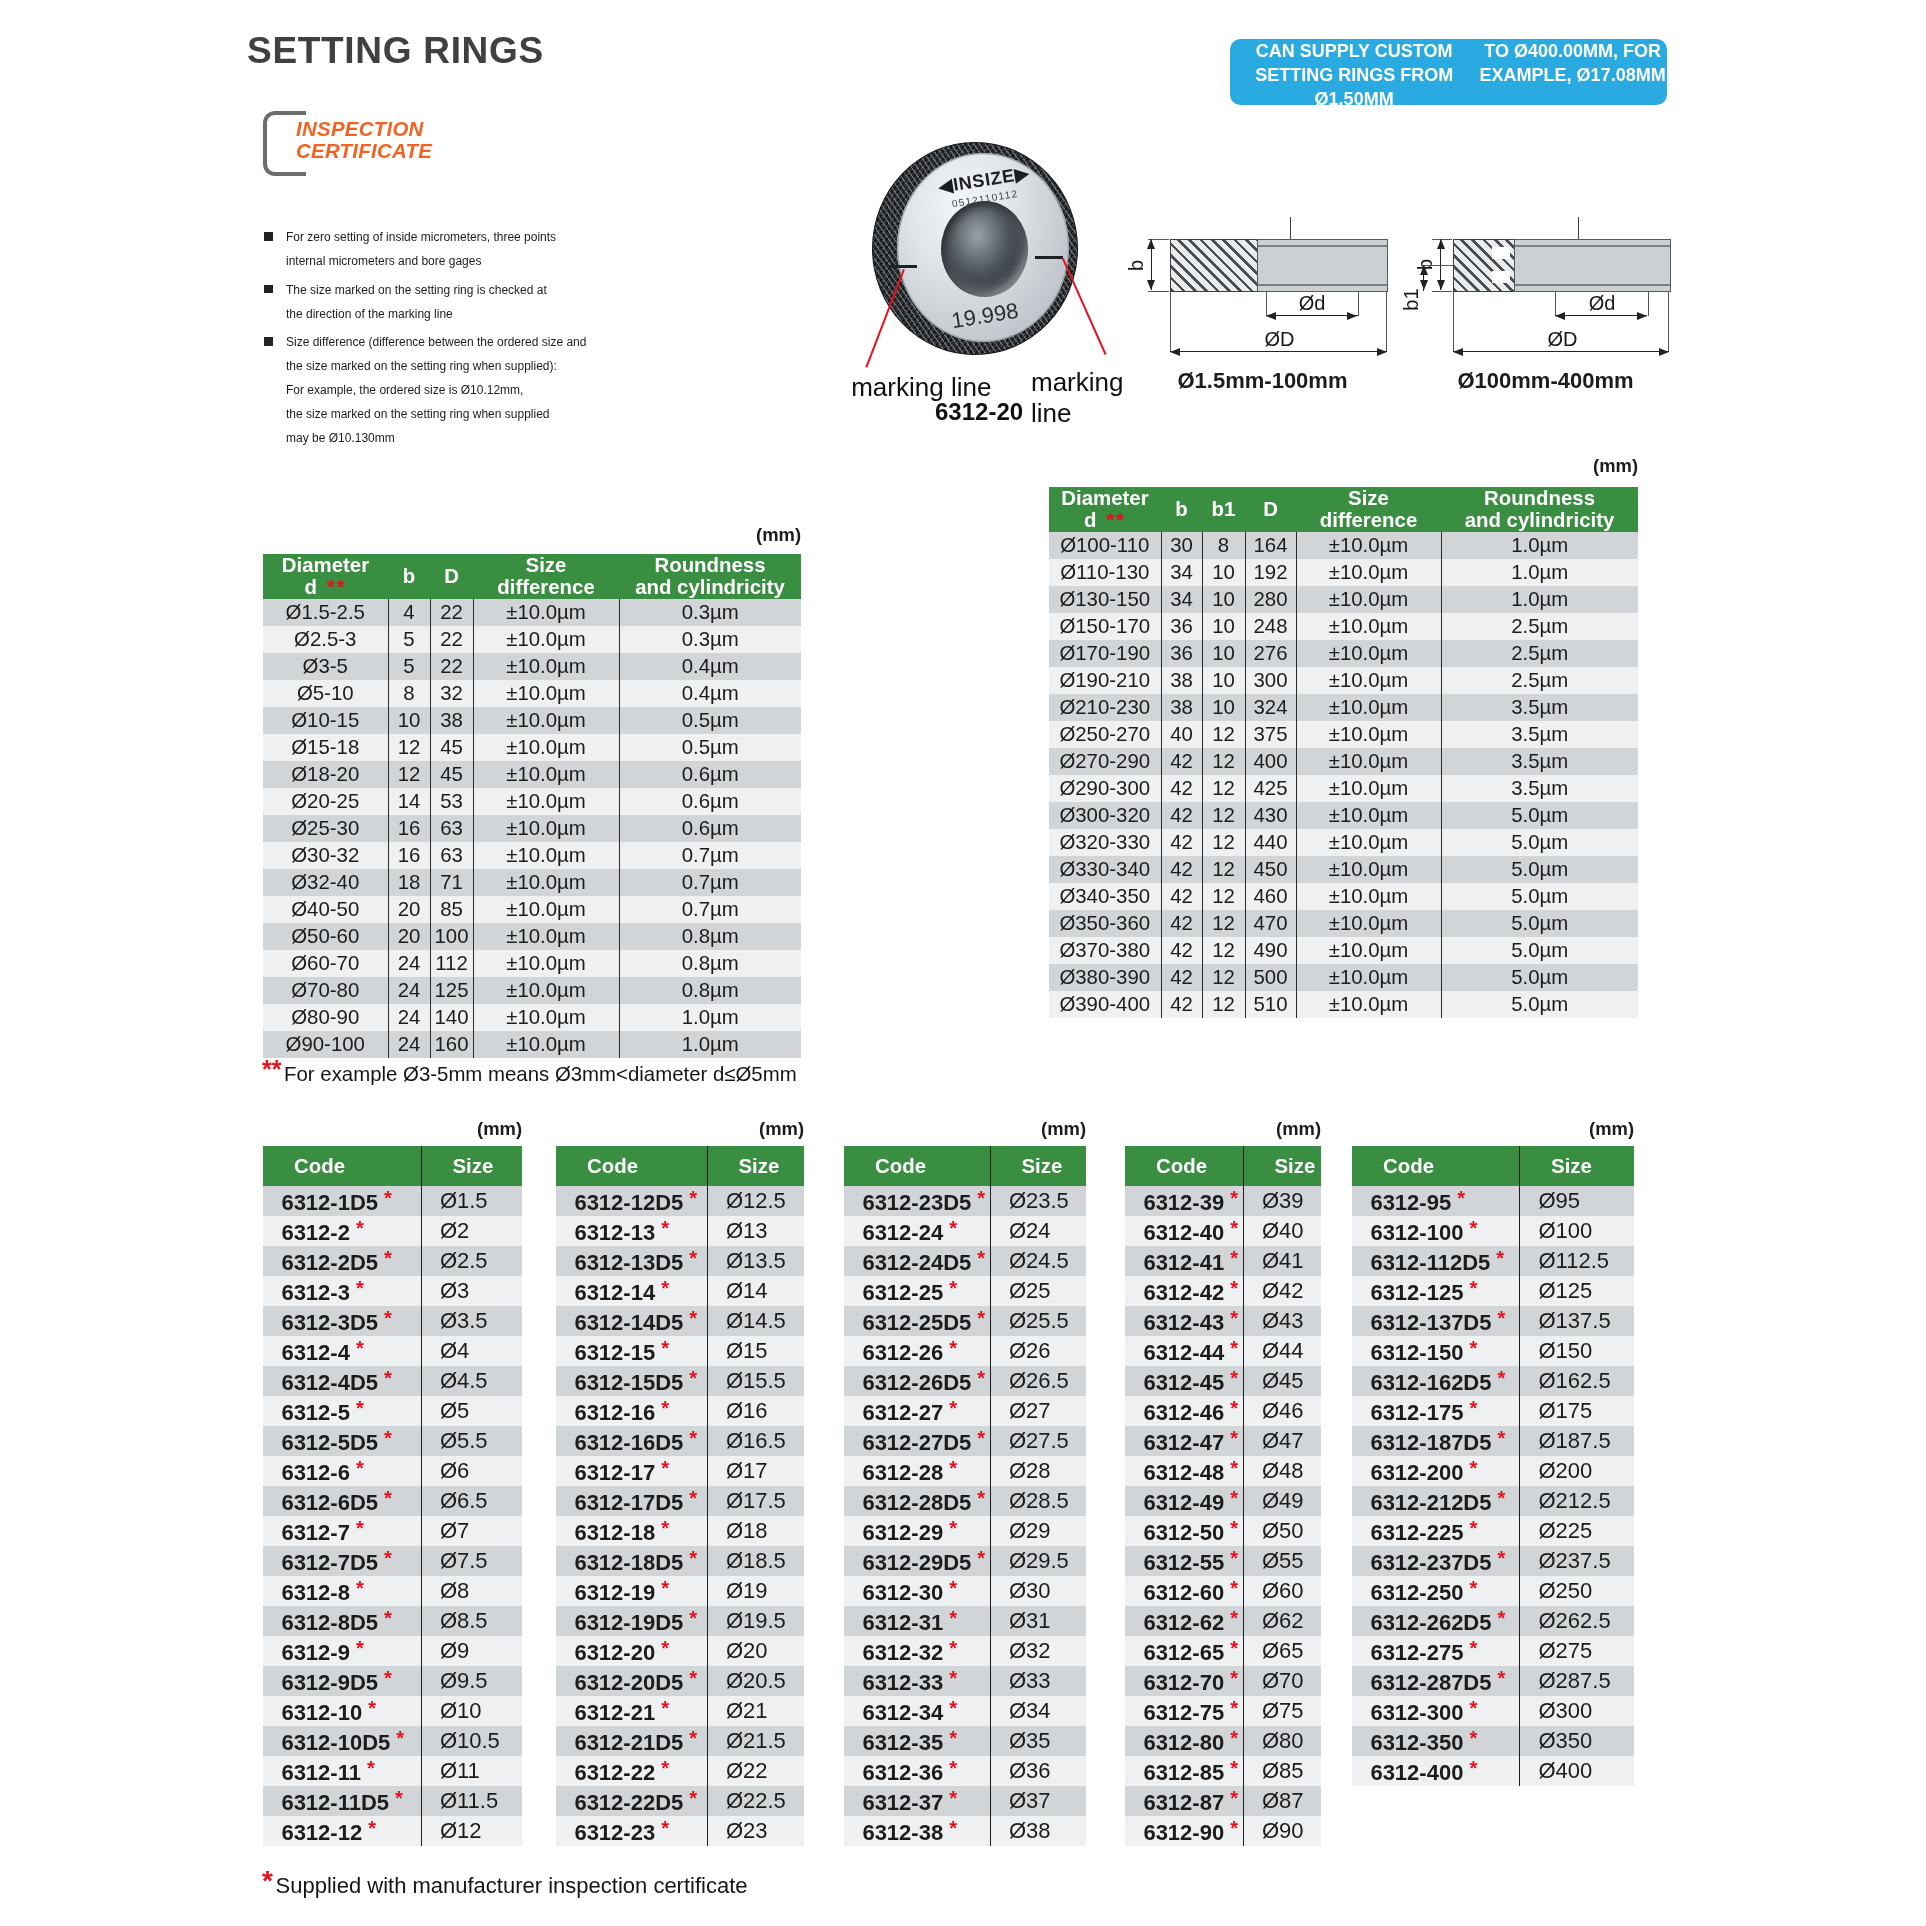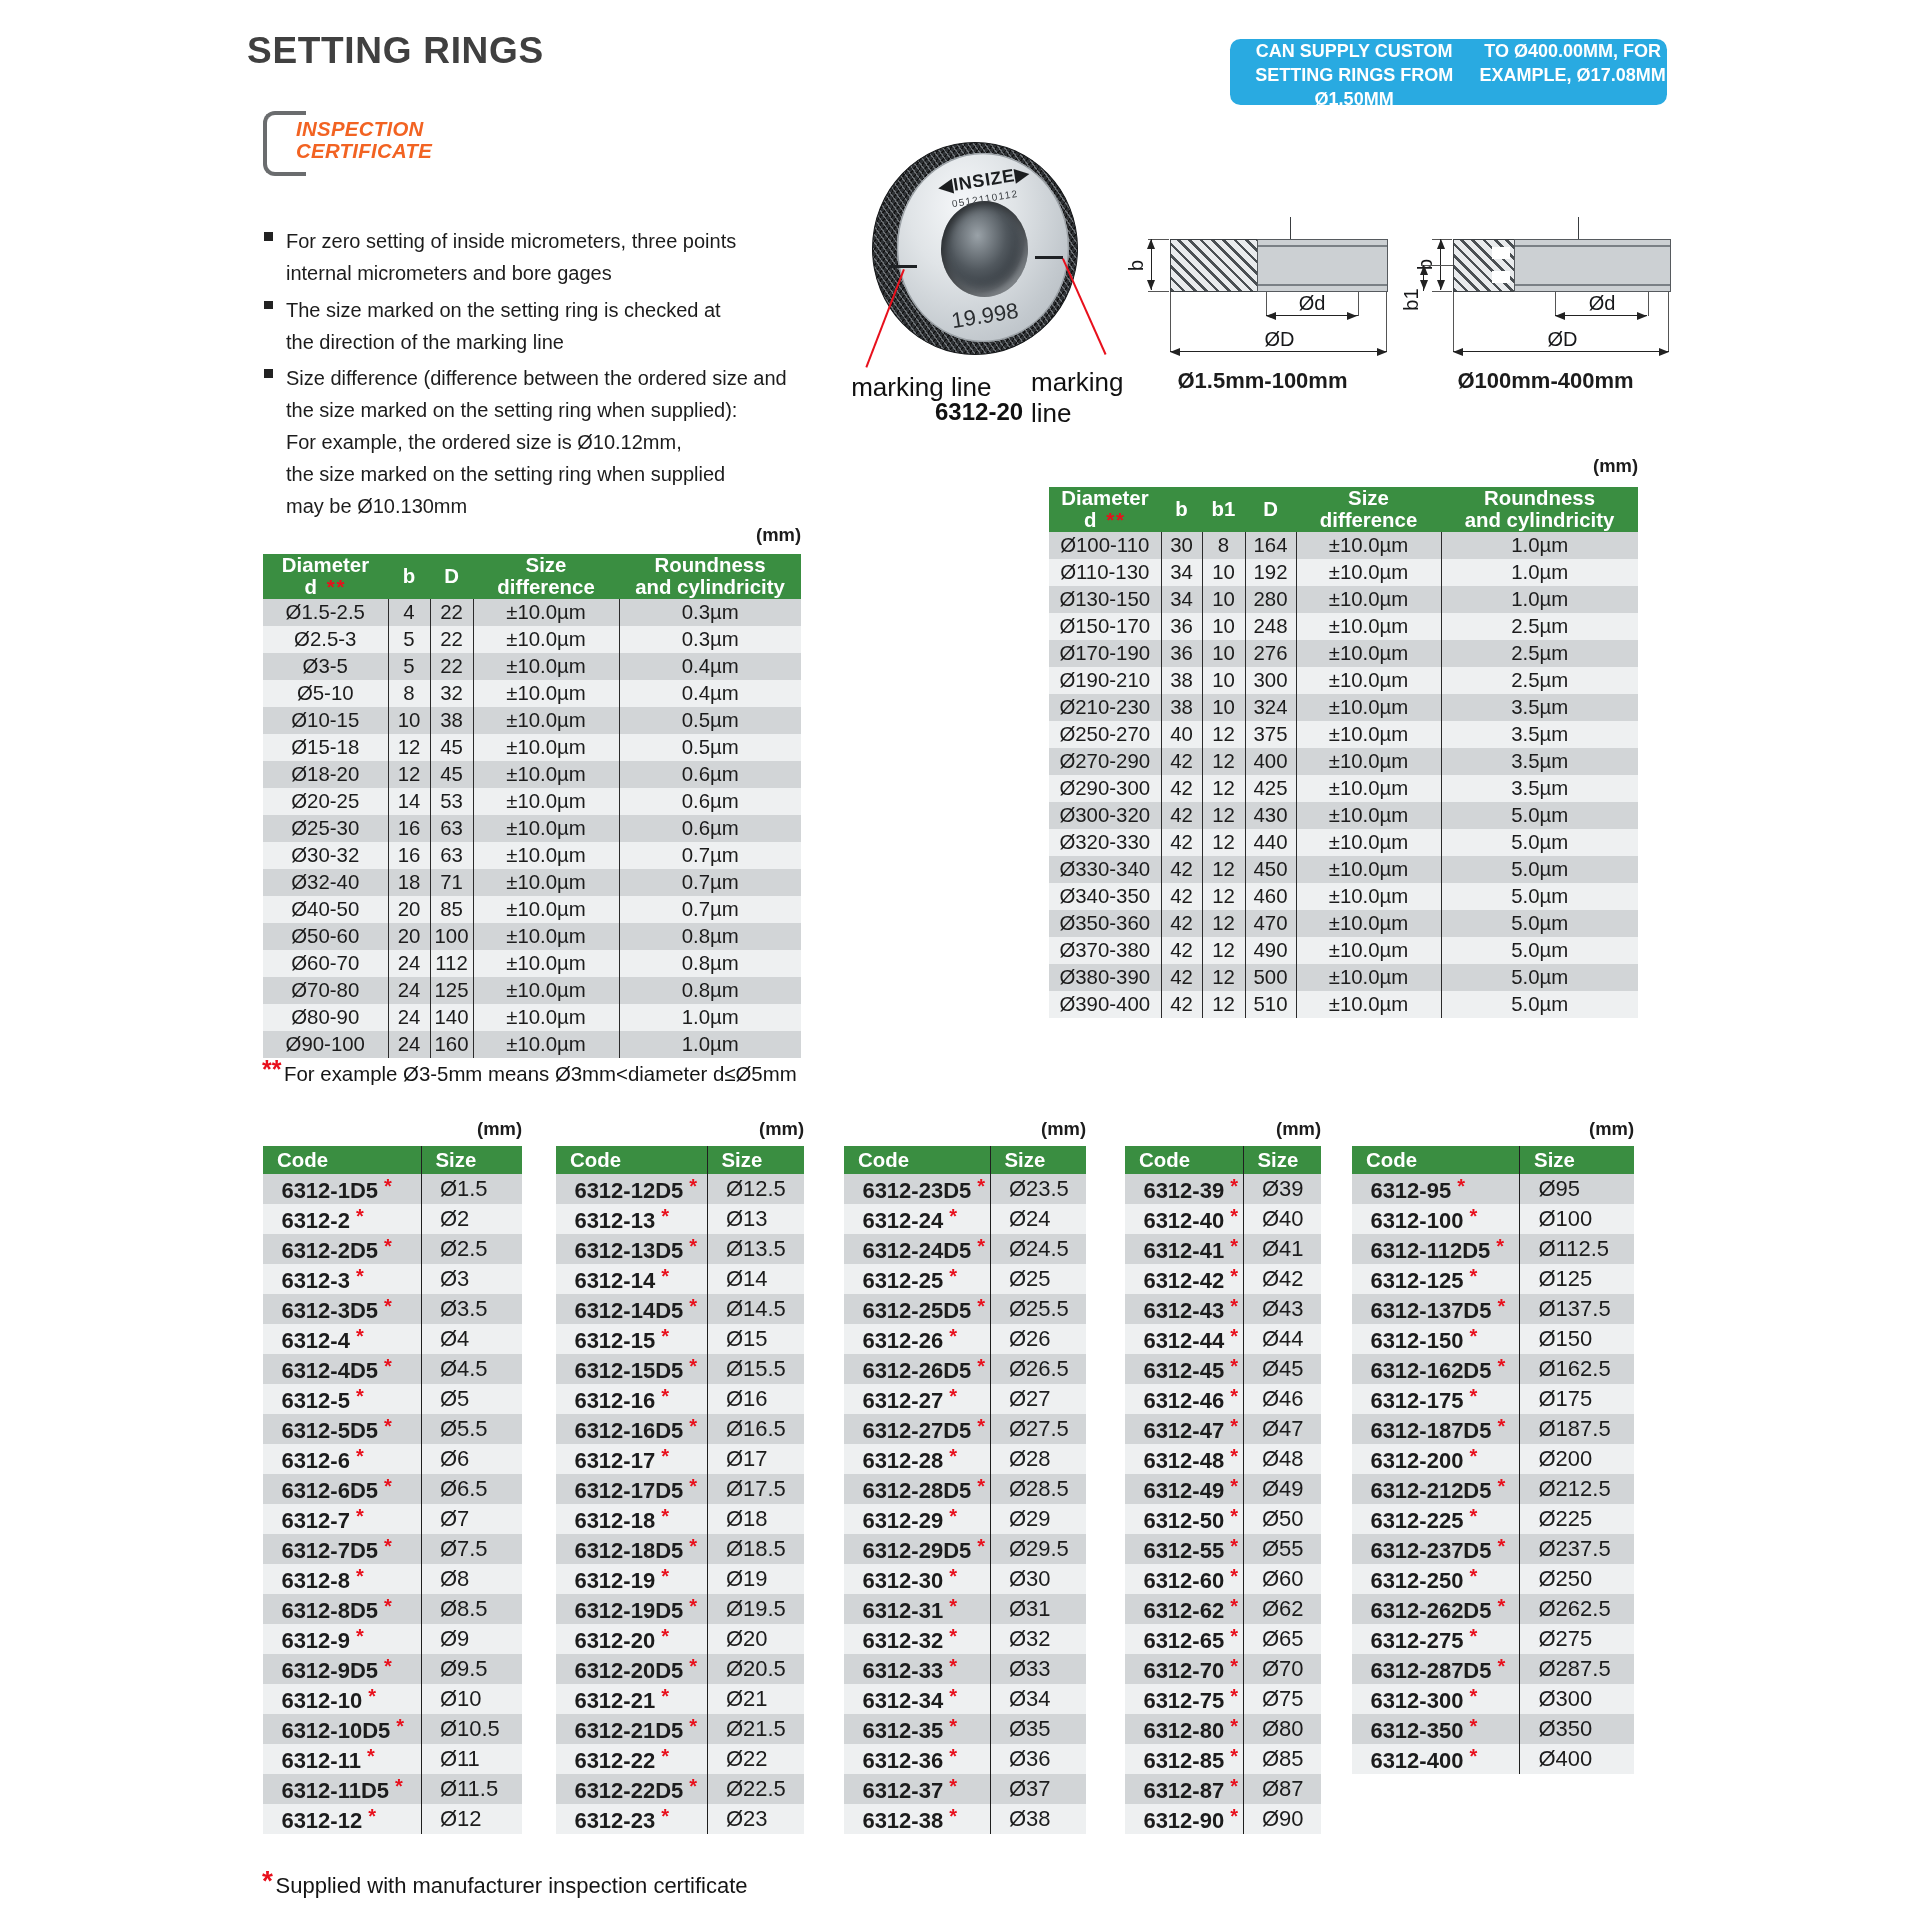--- a/index.html
+++ b/index.html
@@ -13,21 +13,21 @@
           background:var(--banner-blue);color:#fff;font-weight:bold;font-size:18px;
           text-align:center;display:flex;justify-content:center;line-height:24px}
 
   .badge-icon{left:263px;top:111px;width:39px;height:57px;border:4.6px solid #6a6c6e;border-right:none;
               border-radius:12px 0 0 12px}
   .badge-text{left:296px;top:118px;font-size:20.4px;font-weight:bold;font-style:italic;
               color:var(--badge-orange);line-height:22.4px;letter-spacing:0.3px}
   .badge-text span{display:block}
 
   .bullets{left:262px;top:225px;width:612px;list-style:none;margin:0;padding:0}
-  .bullets li{position:relative;padding-left:24px;margin-bottom:4.6px;font-size:20px;line-height:32px;white-space:pre-line}
+  .bullets li{position:relative;padding-left:24px;margin-bottom:4.6px;font-size:12px;line-height:24px;white-space:pre-line}
   .bullets li::before{content:"";position:absolute;left:2px;top:7.2px;width:8.6px;height:8.6px;background:#222}
 
   
   .ring-wrap{left:842px;top:135px;width:316px;height:309px}
   .ring-outer{position:absolute;left:30px;top:6.6px;width:204px;height:211px;border-radius:50%;
       background-color:#2e3134;border:1.3px solid #17191b;
       background-image:repeating-linear-gradient(55deg,rgba(170,175,180,.5) 0 1.3px,rgba(0,0,0,0) 1.3px 4.6px),
                        repeating-linear-gradient(-55deg,rgba(15,15,15,.85) 0 1.3px,rgba(0,0,0,0) 1.3px 4.6px)}
   .ring-face{position:absolute;left:55px;top:18.4px;width:172px;height:189px;border-radius:50%;
       background:radial-gradient(ellipse at 38% 28%,#f5f7f9 0%,#e0e4e7 35%,#c3c9ce 70%,#aeb4ba 100%);
@@ -69,21 +69,21 @@
   .caption{position:absolute;left:0;width:100%;text-align:center;font-size:22px;font-weight:bold;top:151px}
 
   .unit{position:absolute;width:79px;text-align:right;font-size:18.4px;font-weight:bold}
 
   table{border-collapse:collapse;table-layout:fixed;width:100%}
   th{background:var(--table-header-green);color:#fff;font-weight:bold;font-size:20.4px;line-height:22.4px;padding:0;vertical-align:middle}
   td{padding:0;vertical-align:middle}
   .spec th{height:43px;text-align:center}
   .spec td{height:27px;font-size:20.4px;text-align:center}
   .spec tbody td + td{border-left:1.3px solid #2b2b2b}
-  .code th{height:28px;text-align:left;padding-left:14px}
+  .code th{height:40px;text-align:left;padding-left:31px}
   .code th + th{border-left:1.3px solid #1f1f1f}
   .code td{height:30px;font-size:22px;text-align:left;padding-left:18.4px}
   .code td + td{border-left:1.3px solid #1f1f1f}
   tbody tr:nth-child(odd) td{background:#d2d5d7}
   tbody tr:nth-child(even) td{background:#eef0f1}
   .spec-box,.code-box{position:absolute}
   .code-box{top:1146px}
 
   .hast{color:var(--accent-red);margin-left:4px;letter-spacing:2px}
   .ast{color:var(--accent-red);font-weight:bold;font-size:20px;vertical-align:4.6px;margin-left:6px}

